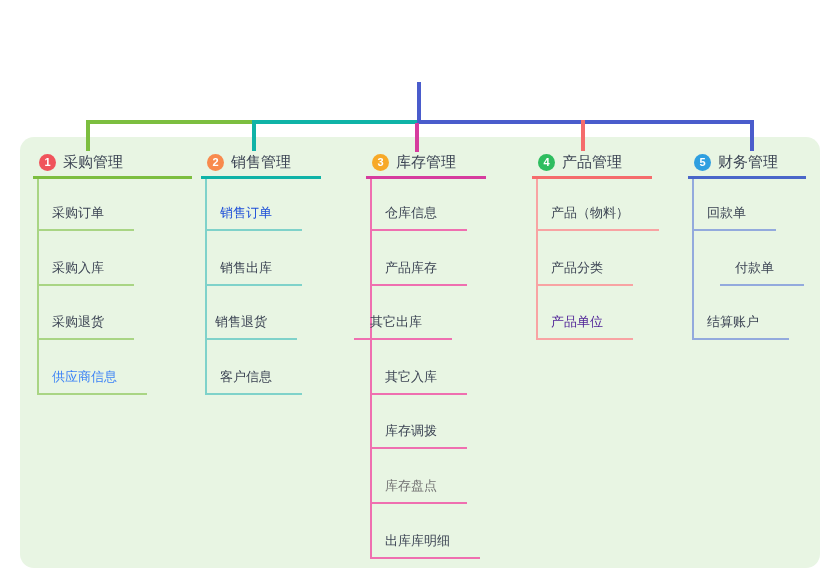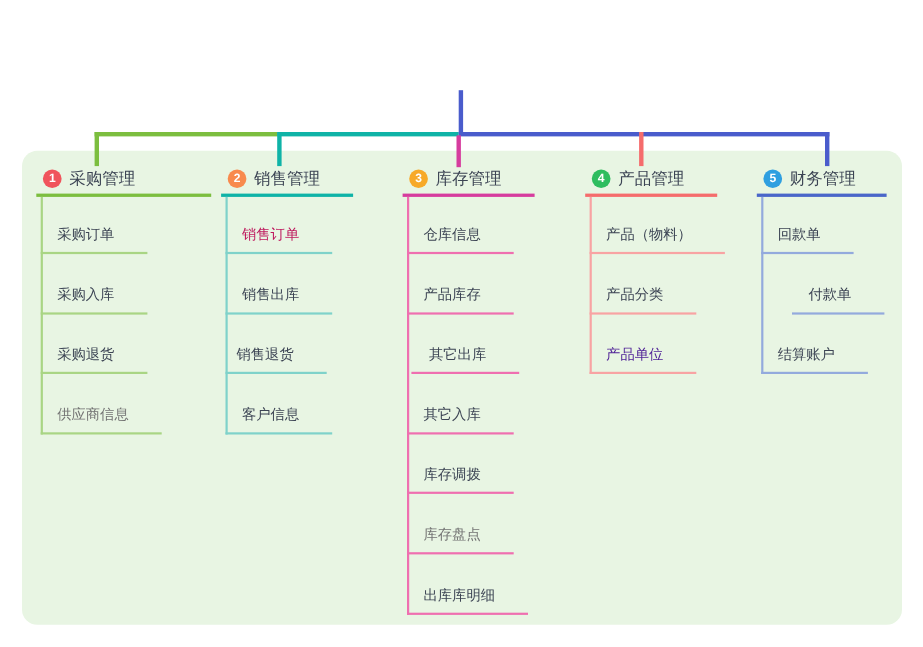--- a/index.html
+++ b/index.html
@@ -66,38 +66,38 @@
 
 
 <div class="branch-header" style="left: 33px; width: 153px; border-bottom-color: rgb(124, 190, 63); color: rgb(60, 68, 84);">
       <span class="badge" style="background: rgb(240, 84, 92); color: rgb(255, 255, 255);">1</span>
       <span>采购管理</span>
     </div>
     <div class="child-vline" style="left: 37px; top: 179px; height: 215.8px; background: rgb(169, 213, 132);"></div>
     <div class="child-node" style="left: 37px; top: 203px; border-bottom-color: rgb(169, 213, 132); color: rgb(60, 68, 84);">采购订单</div>
     <div class="child-node" style="left: 37px; top: 257.6px; border-bottom-color: rgb(169, 213, 132); color: rgb(60, 68, 84);">采购入库</div>
     <div class="child-node" style="left: 37px; top: 312.2px; border-bottom-color: rgb(169, 213, 132); color: rgb(60, 68, 84);">采购退货</div>
-    <div class="child-node" style="left: 37px; top: 366.8px; border-bottom-color: rgb(169, 213, 132); color: #737373;">供应商信息</div>
+    <div class="child-node" style="left: 37px; top: 366.8px; border-bottom-color: rgb(169, 213, 132); color: #3b82f6;">供应商信息</div>
     <div class="branch-header" style="left: 201px; width: 114px; border-bottom-color: rgb(15, 179, 167); color: rgb(60, 68, 84);">
       <span class="badge" style="background: rgb(248, 138, 77); color: rgb(255, 255, 255);">2</span>
       <span>销售管理</span>
     </div>
     <div class="child-vline" style="left: 205px; top: 179px; height: 215.8px; background: rgb(127, 210, 202);"></div>
-    <div class="child-node" style="left: 205px; top: 203px; border-bottom-color: rgb(127, 210, 202); color: #be185d;">销售订单</div>
+    <div class="child-node" style="left: 205px; top: 203px; border-bottom-color: rgb(127, 210, 202); color: #1d4ed8;">销售订单</div>
     <div class="child-node" style="left: 205px; top: 257.6px; border-bottom-color: rgb(127, 210, 202); color: rgb(60, 68, 84);">销售出库</div>
     <div class="child-node" style="left: 205px; top: 312.2px; border-bottom-color: rgb(127, 210, 202); color: rgb(60, 68, 84); padding-left: 10px;">销售退货</div>
     <div class="child-node" style="left: 205px; top: 366.8px; border-bottom-color: rgb(127, 210, 202); color: rgb(60, 68, 84);">客户信息</div>
     <div class="branch-header" style="left: 366px; width: 114px; border-bottom-color: rgb(214, 60, 158); color: rgb(60, 68, 84);">
       <span class="badge" style="background: rgb(247, 169, 40); color: rgb(255, 255, 255);">3</span>
       <span>库存管理</span>
     </div>
     <div class="child-vline" style="left: 370px; top: 179px; height: 379.6px; background: rgb(239, 111, 176);"></div>
     <div class="child-node" style="left: 370px; top: 203px; border-bottom-color: rgb(239, 111, 176); color: rgb(60, 68, 84);">仓库信息</div>
     <div class="child-node" style="left: 370px; top: 257.6px; border-bottom-color: rgb(239, 111, 176); color: rgb(60, 68, 84);">产品库存</div>
-    <div class="child-node" style="left: 374px; top: 312.2px; border-bottom-color: rgb(239, 111, 176); color: rgb(60, 68, 84); padding-left: 16px;">其它出库</div>
+    <div class="child-node" style="left: 354px; top: 312.2px; border-bottom-color: rgb(239, 111, 176); color: rgb(60, 68, 84); padding-left: 16px;">其它出库</div>
     <div class="child-node" style="left: 370px; top: 366.8px; border-bottom-color: rgb(239, 111, 176); color: rgb(60, 68, 84);">其它入库</div>
     <div class="child-node" style="left: 370px; top: 421.4px; border-bottom-color: rgb(239, 111, 176); color: rgb(60, 68, 84);">库存调拨</div>
     <div class="child-node" style="left: 370px; top: 476px; border-bottom-color: rgb(239, 111, 176); color: #737373;">库存盘点</div>
     <div class="child-node" style="left: 370px; top: 530.6px; border-bottom-color: rgb(239, 111, 176); color: rgb(60, 68, 84);">出库库明细</div>
     <div class="branch-header" style="left: 532px; width: 114px; border-bottom-color: rgb(245, 108, 108); color: rgb(60, 68, 84);">
       <span class="badge" style="background: rgb(46, 189, 95); color: rgb(255, 255, 255);">4</span>
       <span>产品管理</span>
     </div>
     <div class="child-vline" style="left: 536px; top: 179px; height: 161.2px; background: rgb(248, 163, 163);"></div>
     <div class="child-node" style="left: 536px; top: 203px; border-bottom-color: rgb(248, 163, 163); color: rgb(60, 68, 84);">产品（物料）</div>

